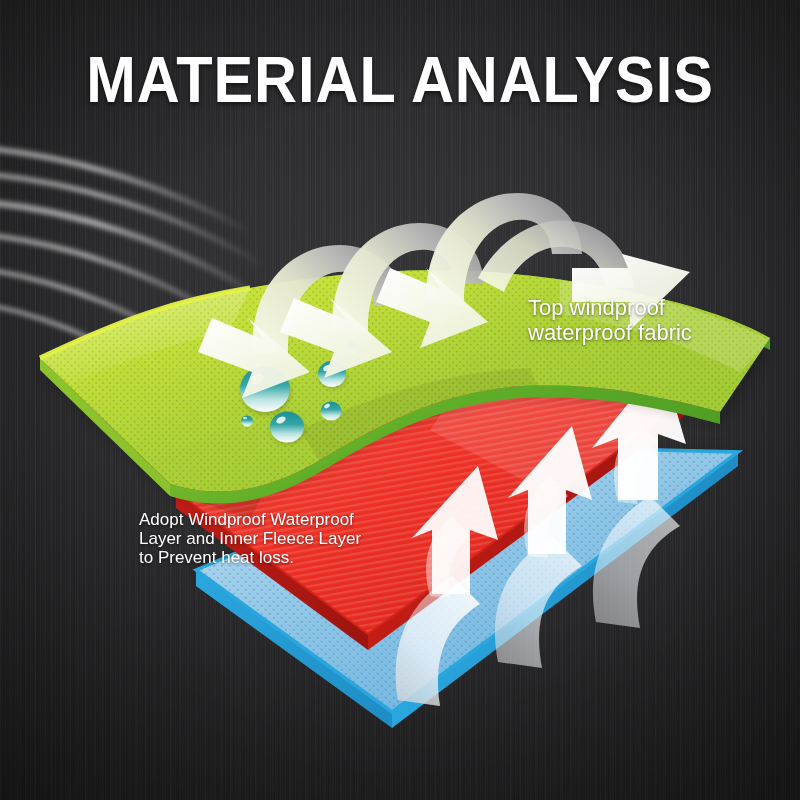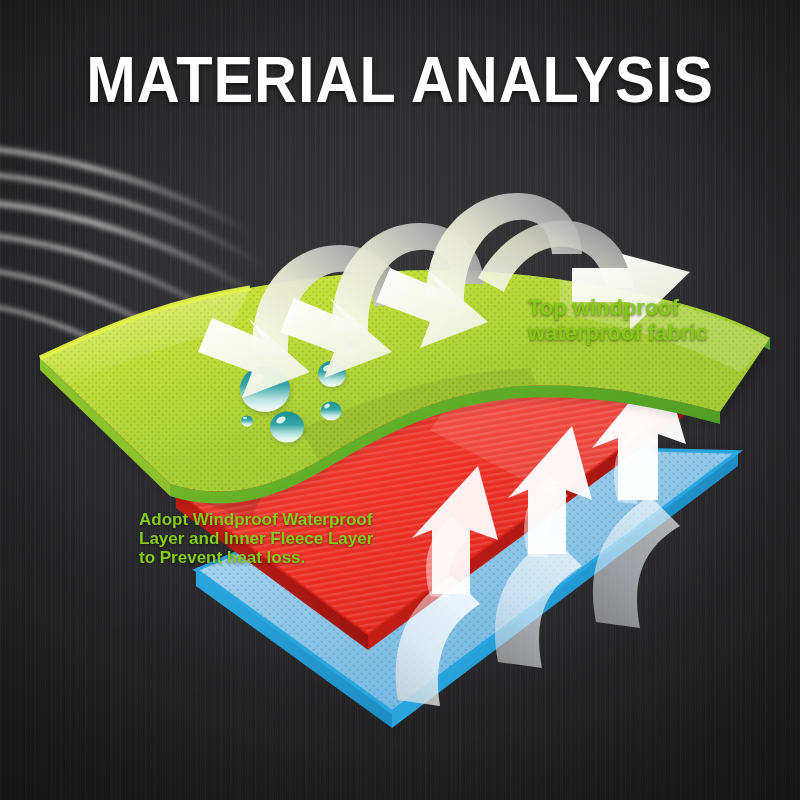--- a/index.html
+++ b/index.html
@@ -57,21 +57,21 @@
     transform:scaleX(.93);
     text-shadow:0 2px 6px rgba(0,0,0,.6);
     white-space:nowrap;
   }
 
   
   #art{position:absolute;left:0;top:0;width:800px;height:800px;}
 
   
   .caption{
-    position:absolute;color:#84cc16;font-weight:bold;
+    position:absolute;color:#ffffff;font-weight:normal;
     line-height:1.12;
     text-shadow:0 1px 3px rgba(0,0,0,.55);
     white-space:pre-line;
   }
   #cap-top{left:528px;top:296px;font-size:22px;}
   #cap-bottom{left:139px;top:510px;font-size:17px;}
 </style>
 </head>
 <body>
 

